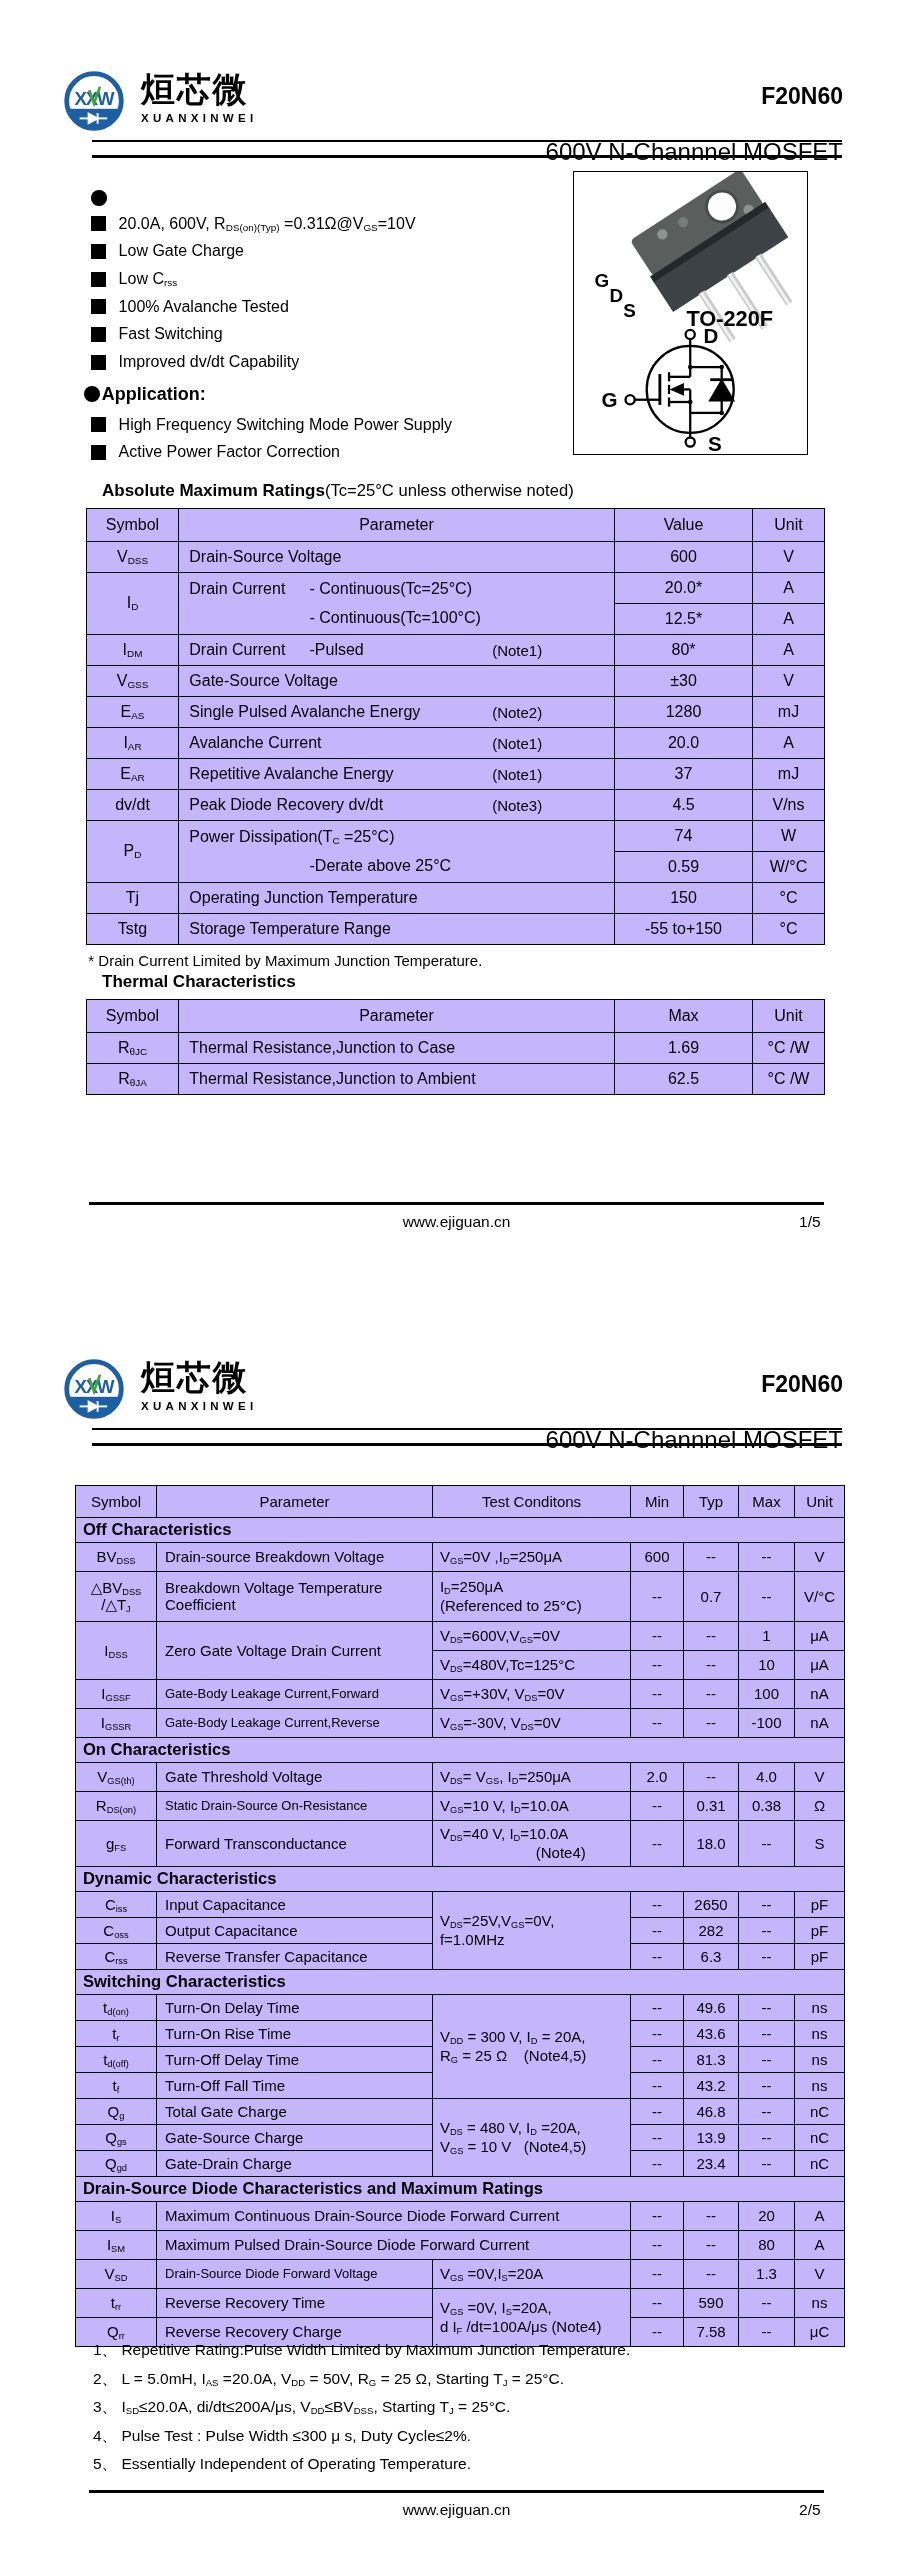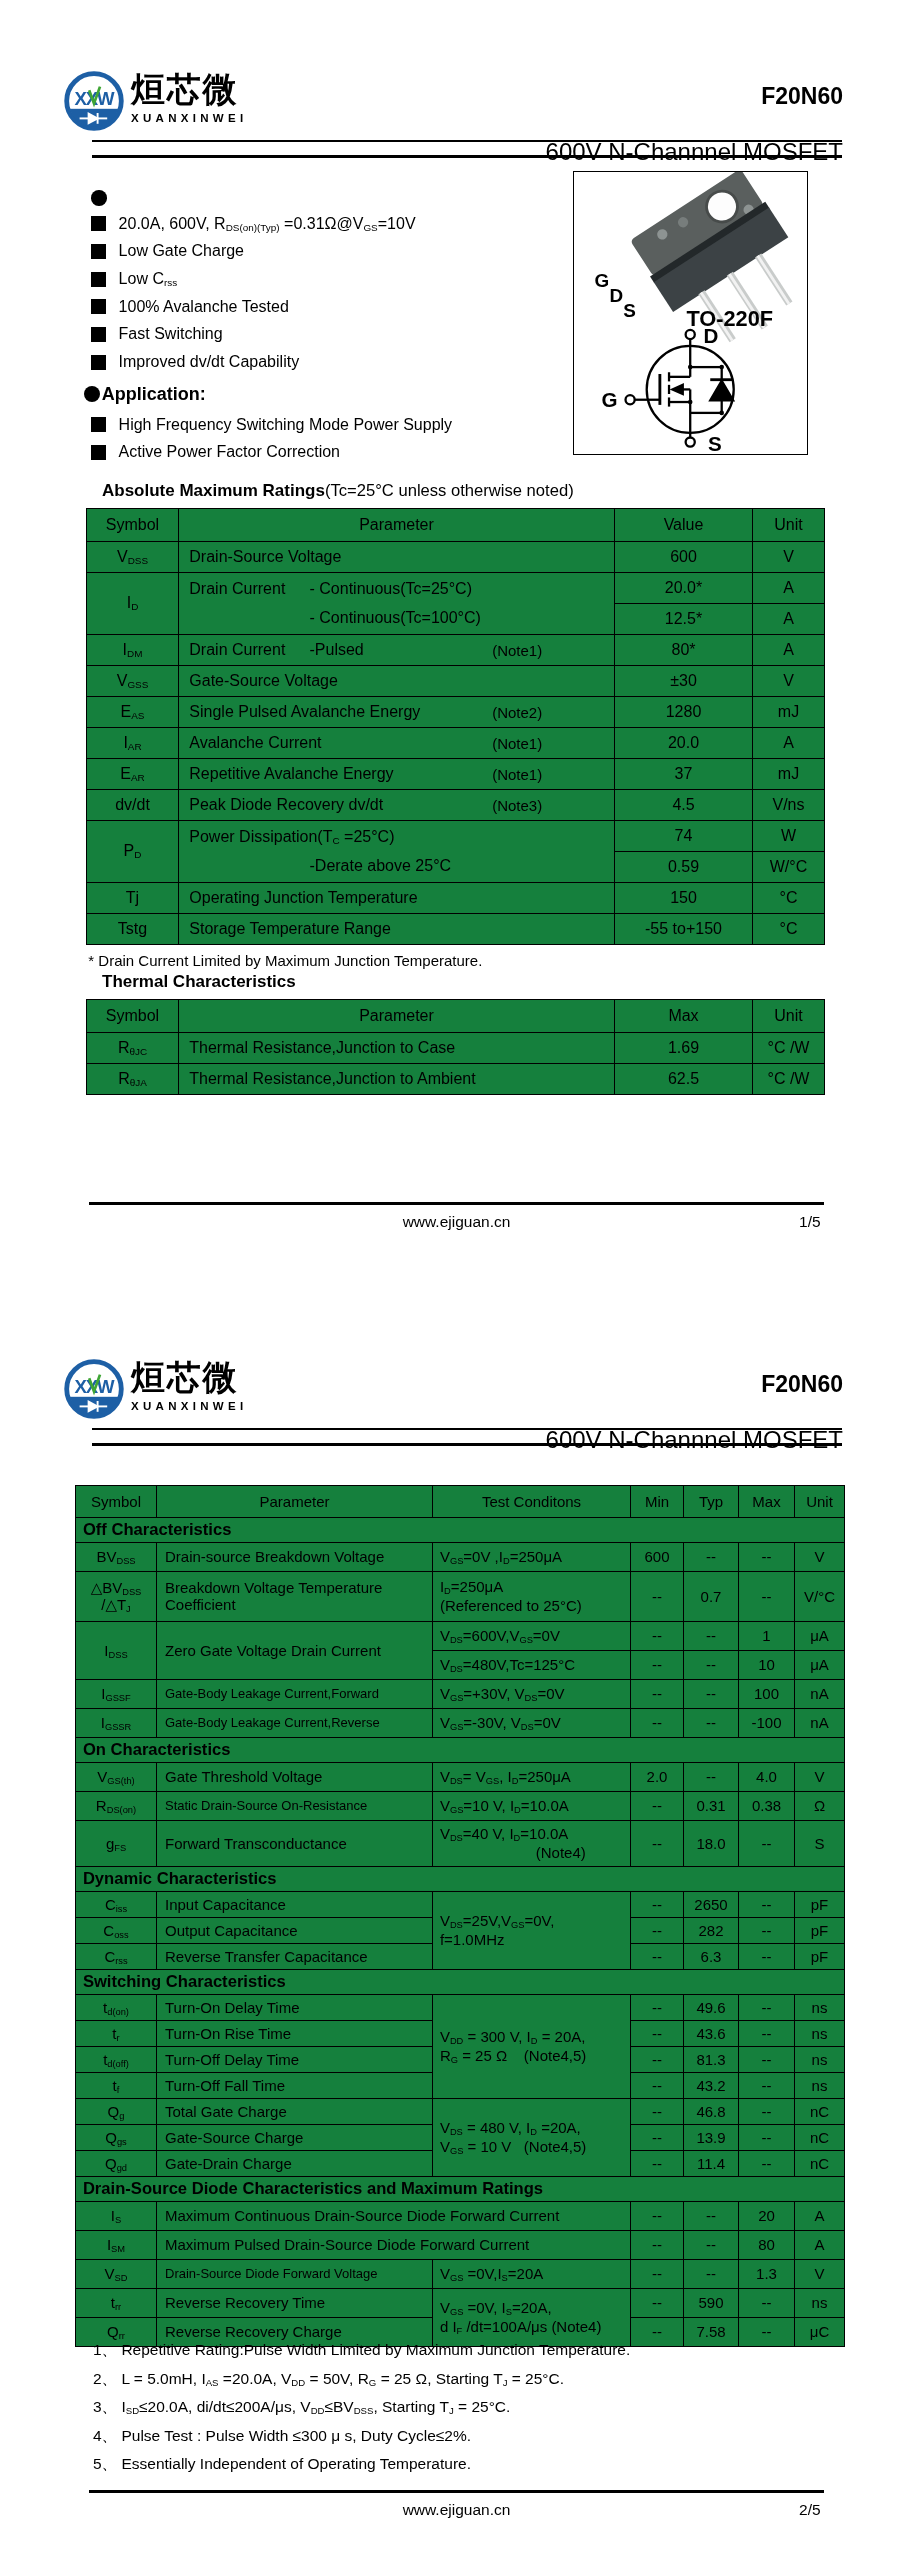--- a/index.html
+++ b/index.html
@@ -3,21 +3,21 @@
 <meta charset="utf-8">
 <style>
   html,body{margin:0;padding:0;background:#fff;}
   .doc{width:910px;font-family:"Liberation Sans","DejaVu Sans",sans-serif;color:#000;}
   .page{position:relative;width:910px;height:1288px;background:#fff;overflow:hidden;}
 
   
   .hdr{position:absolute;top:69px;left:64px;right:67px;height:75px;}
   .logo{position:absolute;left:0;top:2.3px;display:flex;align-items:flex-start;}
   .logo-badge{width:60px;height:60px;flex:none;}
-  .logo-txt{margin-left:7px;}
+  .logo-txt{margin-left:17px;}
   .logo-cn{font-size:34px;font-weight:bold;line-height:37px;letter-spacing:1.7px;}
   .logo-en{font-size:11.5px;letter-spacing:4.3px;margin-top:3.4px;font-weight:bold;}
   .title-blk{position:absolute;right:0;top:0;text-align:right;}
   .part-no{font-size:23px;font-weight:bold;margin-top:13.8px;}
   .part-sub{font-size:24px;margin-top:28px;}
   .rule-thin{position:absolute;top:140px;left:92px;width:750px;height:1.7px;background:#000;}
   .rule-thick{position:absolute;top:155px;left:92px;width:750px;height:3.4px;background:#000;}
 
   
   .features{position:absolute;top:190px;left:91px;font-size:16px;width:476px;}
@@ -27,21 +27,21 @@
   .app-head{display:flex;align-items:center;font-weight:bold;font-size:18px;margin:12.6px 0 11px -6.9px;}
   .app-dot{width:16px;height:16px;border-radius:50%;background:#000;flex:none;margin-right:1.7px;}
 
   
   .pkg{position:absolute;top:171px;left:573px;width:233px;height:282px;border:1.7px solid #000;}
 
   
   .sec{position:absolute;}
   .sec-title{font-size:17px;font-weight:bold;margin-left:16px;white-space:nowrap;}
   .sec-title .cond-part{font-weight:normal;font-size:16.6px;}
-  table{border-collapse:collapse;table-layout:fixed;margin-top:6.9px;background:#15803d;}
+  table{border-collapse:collapse;table-layout:fixed;margin-top:6.9px;background:#c4b5fd;}
   .t1{width:737px;font-size:16px;border:1.7px solid #000;}
   .t1 th,.t1 td{border:1.1px solid #000;overflow:hidden;}
   .t1 tr{height:31px;}
   .t1 tr.hh{height:33px;}
   th{font-weight:normal;}
   td.sym,td.val,td.unit,td.num{text-align:center;}
   td.sym{white-space:pre-line;line-height:1.15;}
   td.param{text-align:left;padding-left:10.3px;position:relative;}
   .note{position:absolute;left:72%;top:50%;transform:translateY(-50%);white-space:nowrap;font-size:15px;}
   .p2{position:absolute;left:30%;top:50%;transform:translateY(-50%);white-space:nowrap;}
@@ -579,21 +579,21 @@
           <td class="param">Gate-Source Charge</td>
           <td class="num">--</td>
           <td class="num">13.9</td>
           <td class="num">--</td>
           <td class="unit">nC</td>
         </tr>
         <tr class="rc">
           <td class="sym">Q<sub>gd</sub></td>
           <td class="param">Gate-Drain Charge</td>
           <td class="num">--</td>
-          <td class="num">11.4</td>
+          <td class="num">23.4</td>
           <td class="num">--</td>
           <td class="unit">nC</td>
         </tr>
         <tr class="hs sect">
               <td colspan="7">Drain-Source Diode Characteristics and Maximum Ratings</td>
             </tr>
         <tr>
           <td class="sym">I<sub>S</sub></td>
           <td class="param" colspan="2">Maximum Continuous Drain-Source Diode Forward Current</td>
           <td class="num">--</td>

